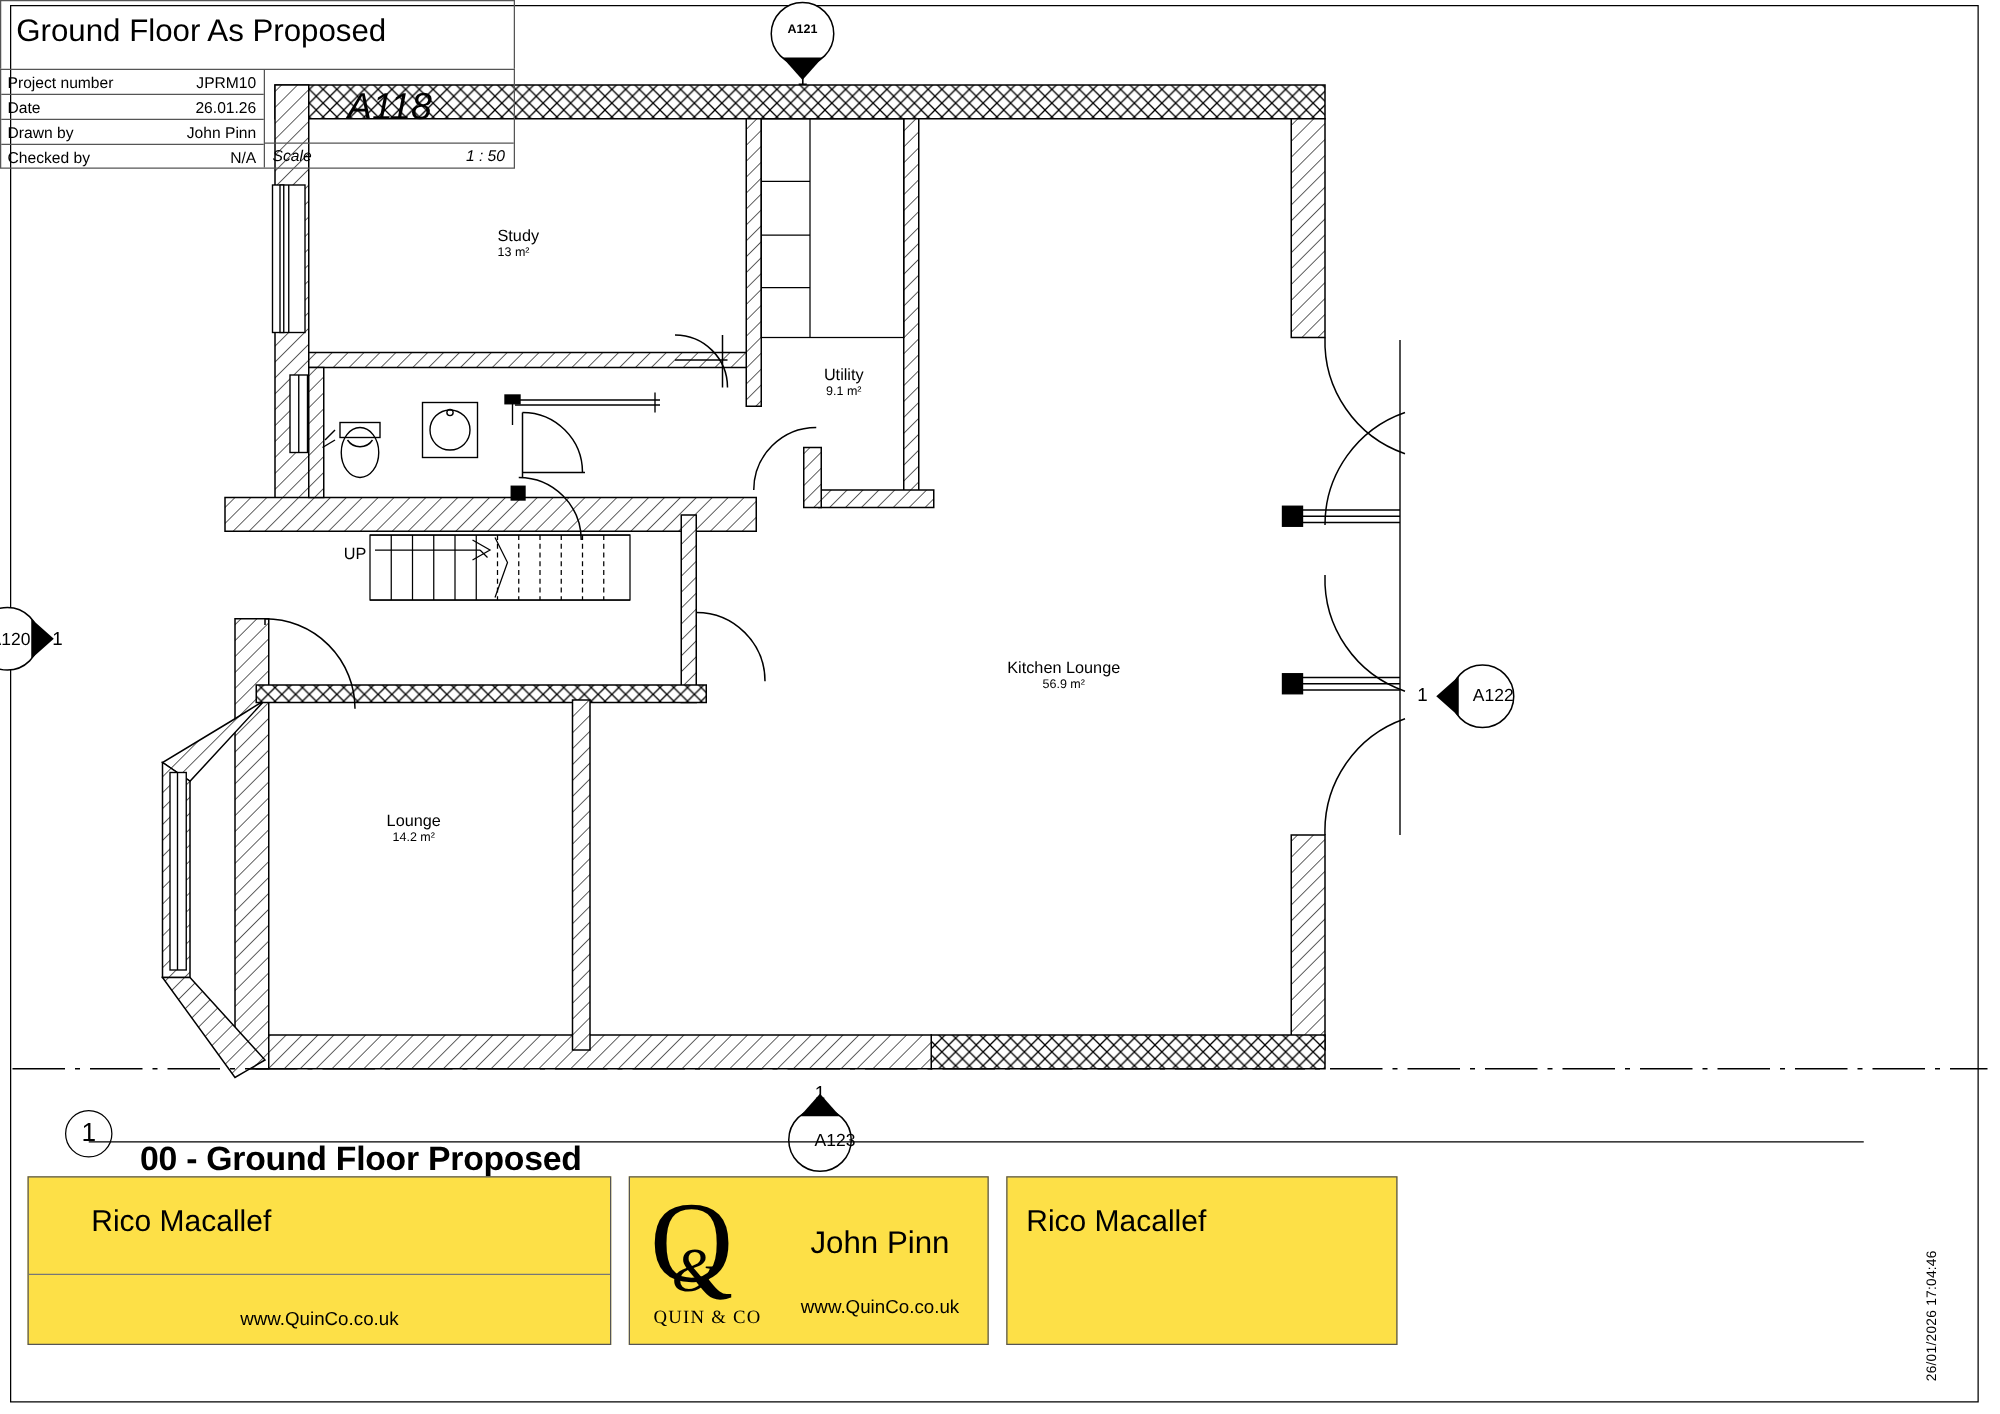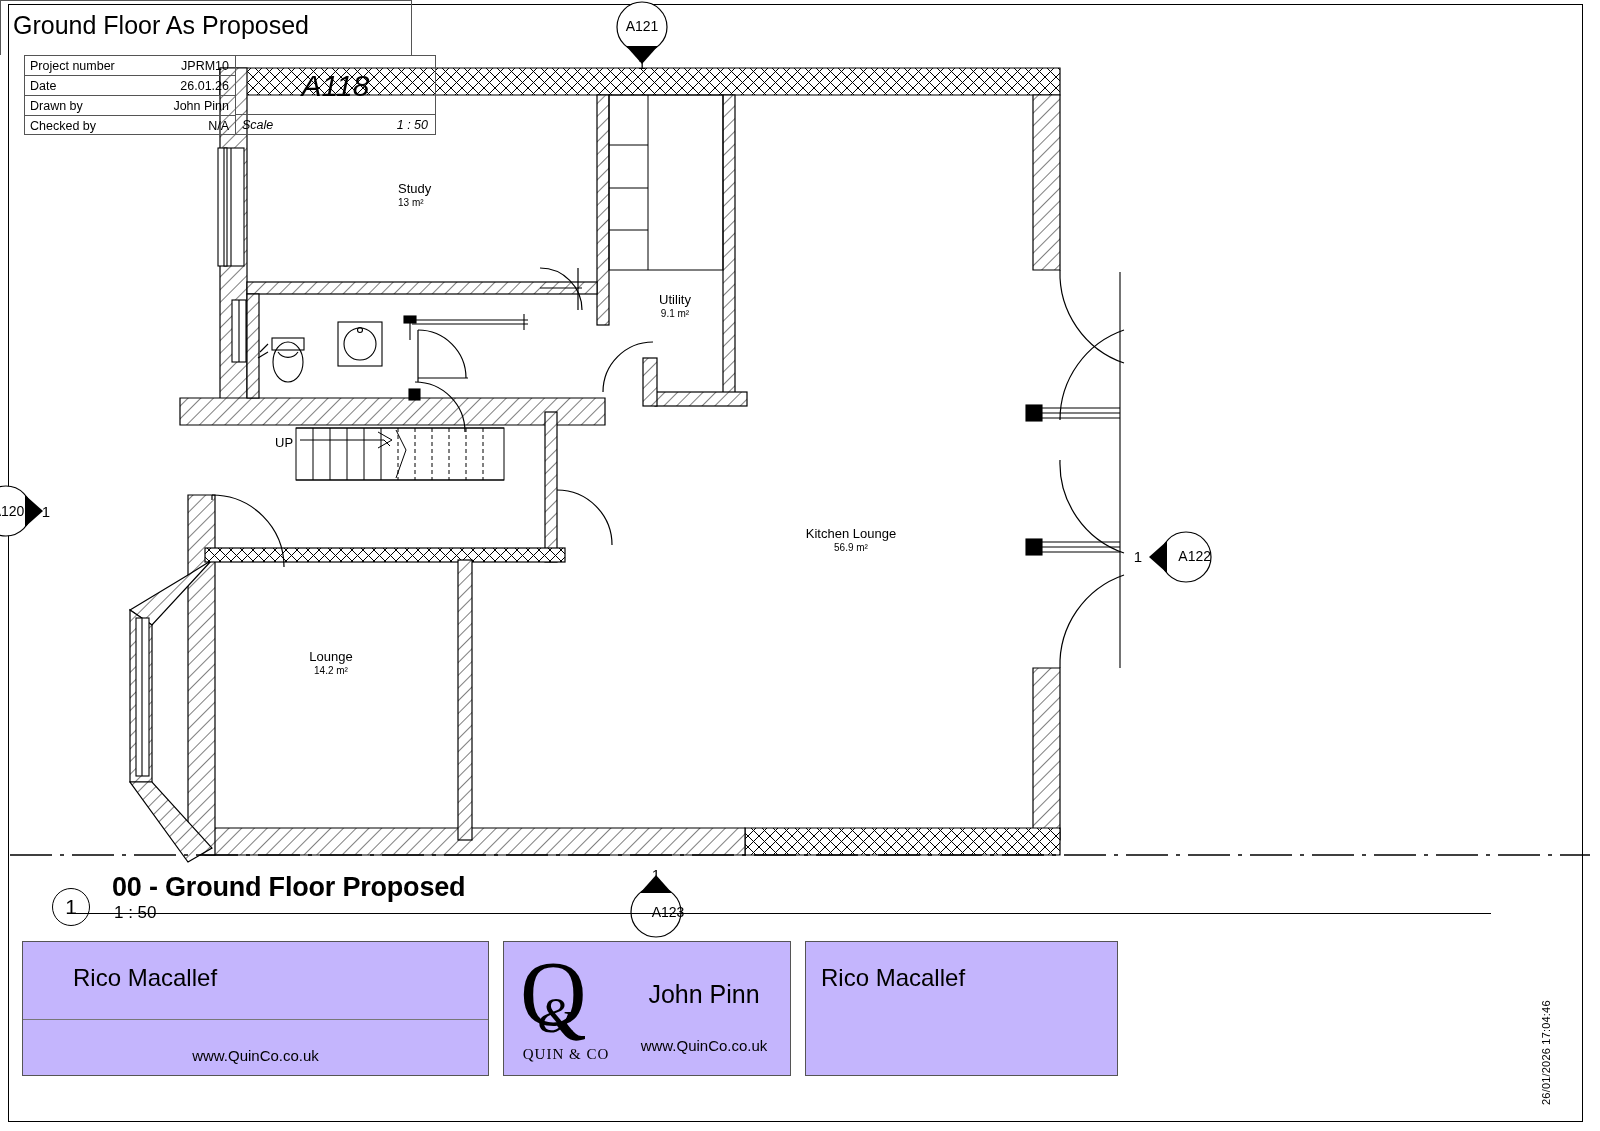--- a/index.html
+++ b/index.html
@@ -6,49 +6,49 @@
   body{width:1600px;height:1131px;position:relative;overflow:hidden;
        font-family:"Liberation Sans",sans-serif;color:#000;}
   .sheet{position:absolute;inset:0;}
   
   .border-outer{position:absolute;left:8px;top:4px;width:1575px;height:1118px;
     border:1.6px solid #000;box-sizing:border-box;}
   
   #plan{position:absolute;left:0;top:0;width:1600px;height:1131px;}
   
   .viewtitle{position:absolute;left:112px;top:872px;}
-  .viewtitle .name{font-size:27px;font-weight:bold;letter-spacing:-0.2px;line-height:30px;}
+  .viewtitle .name{font-size:27px;font-weight:bold;letter-spacing:-0.2px;line-height:30px;margin-top:40px;}
   .viewtitle .scale{font-size:17px;line-height:22px;padding-left:2px;}
   .vt-bubble{position:absolute;left:52px;top:888px;width:38px;height:38px;
     border:1.3px solid #000;border-radius:50%;box-sizing:border-box;
     display:flex;align-items:center;justify-content:center;font-size:21px;}
   .vt-rule{position:absolute;left:71px;top:913px;width:1420px;height:0;border-top:1.3px solid #000;}
   
-  .tb{position:absolute;box-sizing:border-box;border:1.3px solid #555;background:#c4b5fd;}
+  .tb{position:absolute;box-sizing:border-box;border:1.3px solid #555;background:#fde047;}
   .tb-client{left:22px;top:941px;width:467px;height:135px;}
   .tb-client .row1{position:absolute;left:0;top:0;right:0;height:78px;
       border-bottom:1.3px solid #777;box-sizing:border-box;}
   .tb-client .row1 span{position:absolute;left:50px;top:22px;font-size:24px;}
   .tb-client .row2{position:absolute;left:0;top:78px;right:0;bottom:0;}
   .tb-client .row2 span{position:absolute;left:0;right:0;top:27px;text-align:center;font-size:15px;}
   .tb-logo{left:503px;top:941px;width:288px;height:135px;}
   .logo-q{position:absolute;left:14px;top:6px;width:96px;height:96px;}
   .logo-word{position:absolute;left:8px;top:104px;width:108px;text-align:center;
       font-family:"Liberation Serif",serif;font-size:15px;letter-spacing:1px;}
   .tb-logo .name{position:absolute;left:115px;top:38px;width:170px;text-align:center;font-size:25px;}
   .tb-logo .web{position:absolute;left:115px;top:95px;width:170px;text-align:center;font-size:15px;}
   .tb-proj{left:805px;top:941px;width:313px;height:135px;}
   .tb-proj .client{position:absolute;left:15px;top:22px;font-size:24px;}
   .tb-proj .addr{position:absolute;left:15px;top:88px;font-size:24px;}
   .tb-right{left:1118px;top:941px;width:412px;height:135px;border:none;}
   .tb-right .drawtitle{position:absolute;left:0;top:0;width:412px;height:55px;
      box-sizing:border-box;border:1.3px solid #555;border-bottom:none;}
   .tb-right .drawtitle span{position:absolute;left:12px;top:10px;font-size:25px;}
   .grid{position:absolute;left:0;top:55px;width:412px;height:80px;
-     box-sizing:border-box;border:1.3px solid #555;border-top:1.3px solid #555;margin-left:24px;}
+     box-sizing:border-box;border:1.3px solid #555;border-top:1.3px solid #555;}
   .grid .lcol{position:absolute;left:0;top:0;width:210px;height:100%;}
   .grid .rcol{position:absolute;left:210px;top:0;right:0;height:100%;
      border-left:1.3px solid #555;box-sizing:border-box;font-style:italic;}
   .grow{position:relative;height:20px;border-bottom:1px solid #555;box-sizing:border-box;
      font-size:12.5px;}
   .grow:last-child{border-bottom:none;}
   .grow .k{position:absolute;left:5px;top:3px;}
   .grow .v{position:absolute;right:6px;top:3px;}
   .sheetno{position:absolute;left:0;top:0;width:100%;height:60px;
      display:flex;align-items:center;justify-content:center;font-size:30px;}
@@ -264,21 +264,21 @@
     <div style="font-size:10px;margin-top:1px;">56.9 m²</div>
   </div>
 
   <div style="position:absolute;left:281px;top:637px;width:100px;text-align:center;">
     <div style="font-size:13px;margin-top:12px;">Lounge</div>
     <div style="font-size:10px;margin-top:1px;">14.2 m²</div>
   </div>
 
   <div style="position:absolute;left:275px;top:435px;font-size:13px;">UP</div>
 
-  <div style="position:absolute;left:617px;top:18px;width:50px;text-align:center;font-size:14px;">A121</div>
+  <div style="position:absolute;left:617px;top:18px;width:50px;text-align:center;font-size:10px;font-weight:bold;">A121</div>
   <div style="position:absolute;left:617px;top:55px;width:50px;text-align:center;font-size:15px;">1</div>
 
   <div style="position:absolute;left:1161px;top:548px;width:50px;text-align:right;font-size:14px;">A122</div>
   <div style="position:absolute;left:1128px;top:548px;width:20px;text-align:center;font-size:15px;">1</div>
 
   <div style="position:absolute;left:631px;top:904px;width:50px;text-align:center;font-size:14px;padding-left:12px;">A123</div>
   <div style="position:absolute;left:631px;top:866px;width:50px;text-align:center;font-size:15px;">1</div>
 
   <div style="position:absolute;left:-17px;top:503px;width:50px;text-align:center;font-size:14px;">A120</div>
   <div style="position:absolute;left:36px;top:503px;width:20px;text-align:center;font-size:15px;">1</div>

